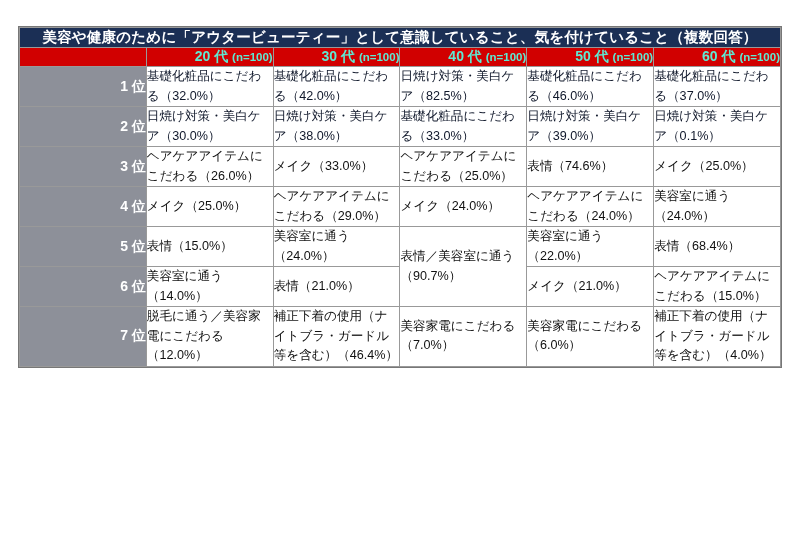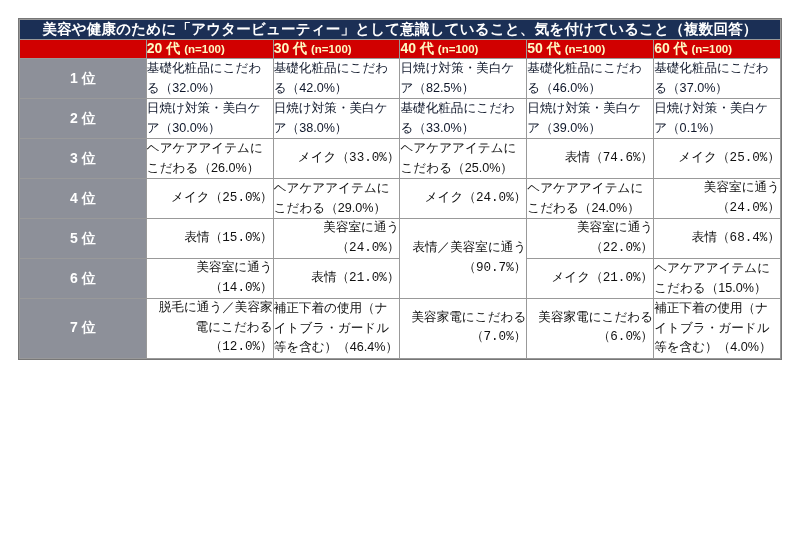--- a/index.html
+++ b/index.html
@@ -15,21 +15,21 @@
   }
   .page {
     position: relative;
     width: 800px;
     height: 535px;
     box-sizing: border-box;
     padding: 18px 18px 18px 18px;
   }
   .table-wrap {
     width: 764px;
-    margin: 0 auto;
+    margin: 8px auto;
     border: 1px solid #777777;
     box-sizing: border-box;
   }
   table.rank-table {
     border-collapse: collapse;
     width: 100%;
     table-layout: fixed;
   }
   table.rank-table td, table.rank-table th {
     border: 1px solid #999999;
@@ -41,56 +41,55 @@
     color: #ffffff;
     text-align: center;
     font-size: 14.5px;
     font-weight: bold;
     letter-spacing: 0.2px;
     padding: 9px 4px 10px 4px;
     border: 1px solid #1b2f55;
   }
   .col-head {
     background: #d10000;
-    color: #fef9c3;
-    text-align: left;
+    color: #5eead4;
+    text-align: right;
     font-size: 14px;
     font-weight: bold;
     padding: 7px 2px 8px 2px;
     border: 1px solid #b50000;
   }
   .col-head .n {
     font-size: 11.5px;
     font-weight: bold;
   }
   .col-head.corner {
     background: #d10000;
   }
   .rank-cell {
     background: #8d9099;
     color: #ffffff;
-    text-align: center;
+    text-align: right;
     font-size: 14px;
     font-weight: bold;
     width: 52px;
   }
   .data-cell {
     font-size: 12.6px;
     line-height: 1.55;
     padding: 9px 8px 10px 8px;
     text-align: left;
     background: #ffffff;
   }
   .data-cell.red {
     color: #0f172a;
     font-weight: normal;
   }
   .data-cell.center {
-    text-align: right;
-    font-family: Liberation Mono, monospace;
+    text-align: left;
   }
   .c-20 { width: 142px; }
   .c-30 { width: 142px; }
   .c-40 { width: 142px; }
   .c-50 { width: 142px; }
   .c-60 { width: 142px; }
 </style>
 </head>
 <body>
 

